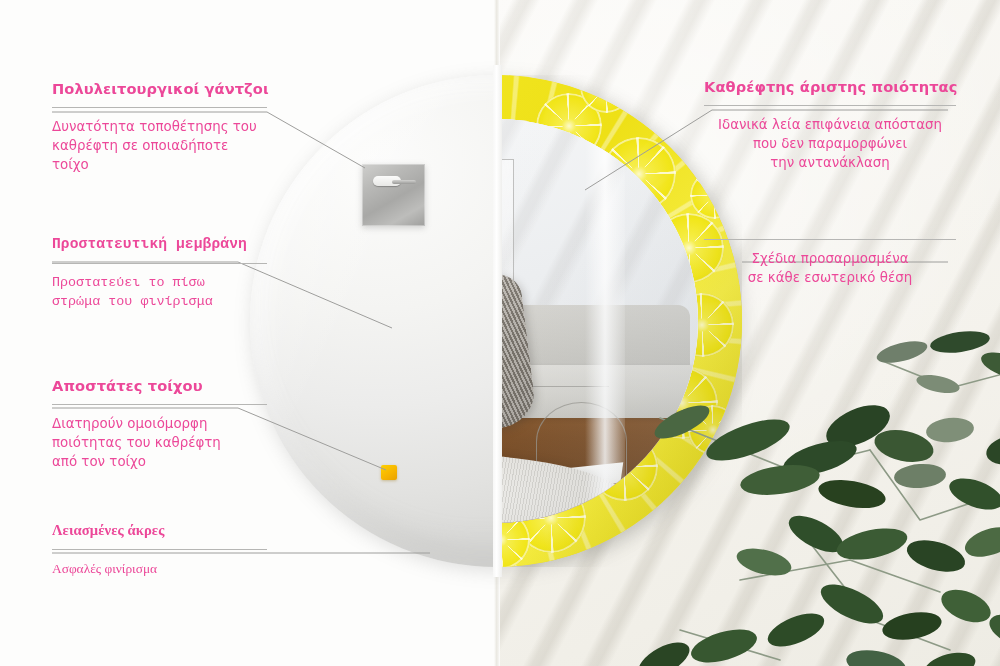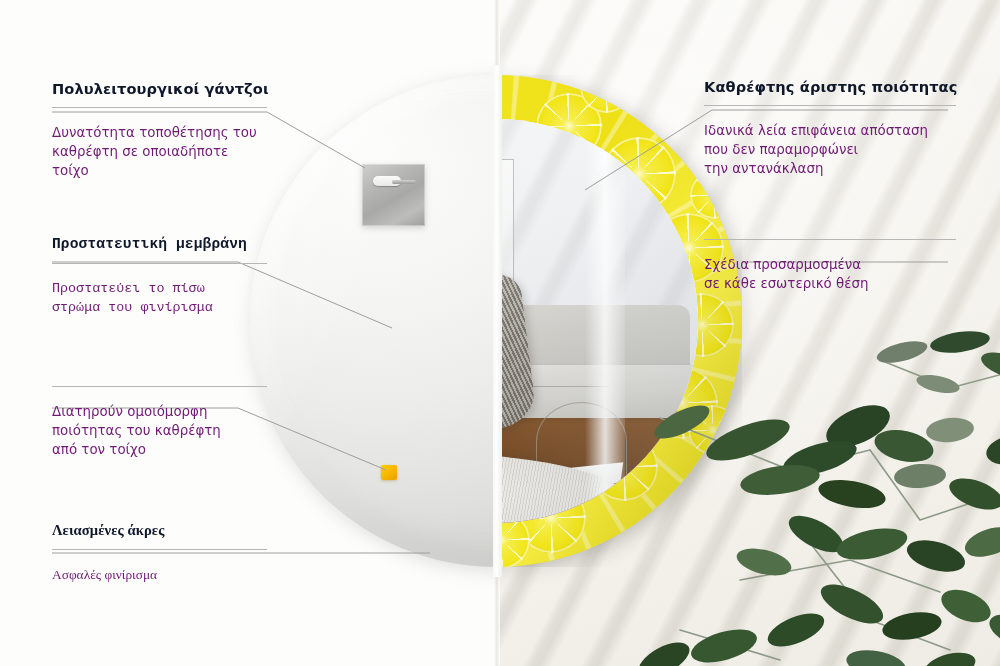--- a/index.html
+++ b/index.html
@@ -220,30 +220,30 @@
     position:absolute;left:381px;top:465px;width:16px;height:15px;
     border-radius:2px;
     background:linear-gradient(145deg,#fdd000 0%,#f7b500 55%,#e8a200 100%);
     box-shadow:0 1px 3px rgba(150,110,0,.35);
   }
 
   
   .callout{position:absolute;}
   .callout h3{
     margin:0 0 0 0;
-    font-size:14.6px;font-weight:bold;color:#0f172a;
+    font-size:14.6px;font-weight:bold;color:#ec4899;
     letter-spacing:.1px;line-height:1.2;white-space:nowrap;
   }
   .rule{height:1px;background:#b6b6b4;margin-top:9px;}
   .callout p{
-    margin:15px 0 0 0;font-size:13.4px;line-height:1.43;
-    color:#701a75;font-weight:400;
+    margin:9px 0 0 0;font-size:13.4px;line-height:1.43;
+    color:#ec4899;font-weight:400;
   }
   .c-left{left:52px;text-align:left;}
-  .c-right{text-align:left;}
+  .c-right{text-align:center;}
 
   
   svg.connectors{position:absolute;left:0;top:0;width:1000px;height:666px;pointer-events:none;}
 
   
   .plant{position:absolute;left:620px;top:330px;width:400px;height:350px;pointer-events:none;}
 </style>
 </head>
 <body>
 
@@ -396,20 +396,21 @@
   <div class="callout c-left" style="top:236px;width:215px;font-family:Liberation Mono, monospace;">
     <h3>Προστατευτική μεμβράνη</h3>
     <div class="rule"></div>
     <p>
       <span>Προστατεύει το πίσω</span><br>
       <span>στρώμα του φινίρισμα</span>
     </p>
   </div>
 
   <div class="callout c-left" style="top:377px;width:215px;">
+    <h3>Αποστάτες τοίχου</h3>
     <div class="rule"></div>
     <p>
       <span>Διατηρούν ομοιόμορφη</span><br>
       <span>ποιότητας του καθρέφτη</span><br>
       <span>από τον τοίχο</span>
     </p>
   </div>
 
   <div class="callout c-left" style="top:522px;width:215px;font-family:Liberation Serif, serif;">
     <h3>Λειασμένες άκρες</h3>

